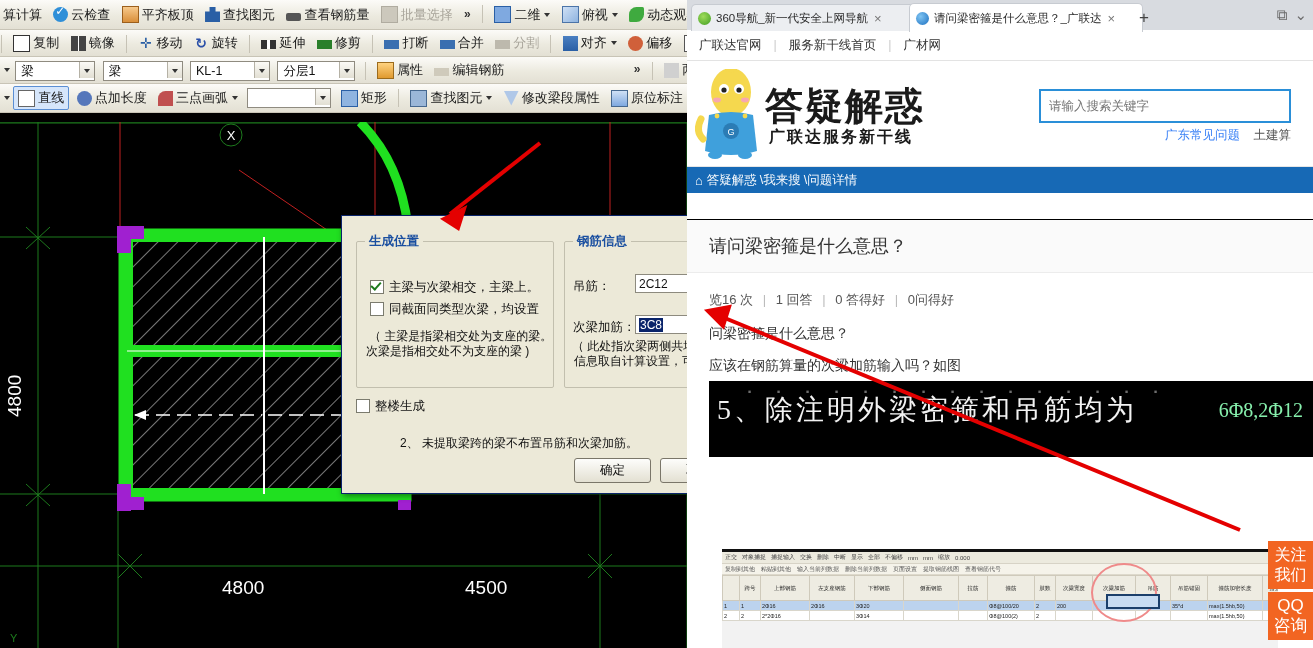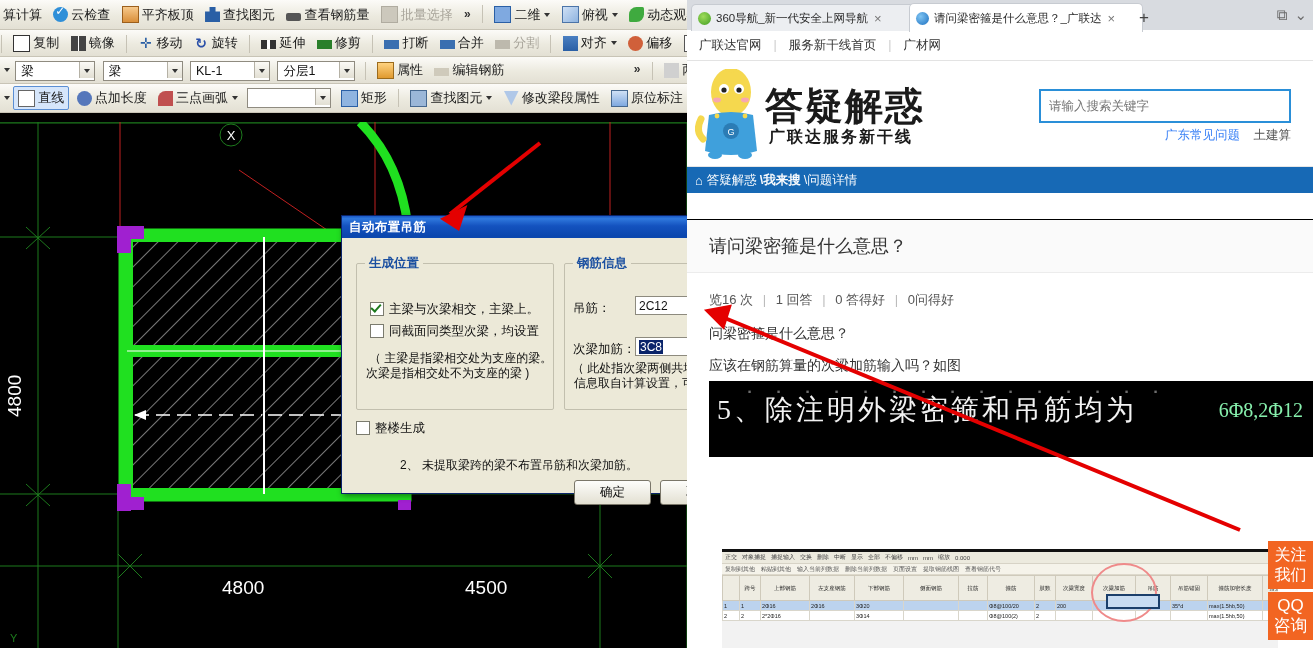--- a/index.html
+++ b/index.html
@@ -446,24 +446,20 @@
 
         <text x="10" y="520" fill="#1d7a1d" font-size="11" font-family="Liberation Sans">Y</text>
       </svg>
 
       <div class="dimtxt" style="left:4px;top:295px;transform:rotate(-90deg);transform-origin:left top;font-size:19px;">4800</div>
       <div class="dimtxt" style="left:222px;top:455px;font-size:19px;">4800</div>
       <div class="dimtxt" style="left:465px;top:455px;font-size:19px;">4500</div>
     </div>
 
     <div class="dlg">
-      <div class="dlg-tb">
-        <span class="t">自动布置吊筋</span>
-
-      </div>
       <div class="dlg-body">
 
         <div class="grp g1">
           <span class="gt">生成位置</span>
         </div>
         <div class="cbrow" style="left:28px;top:63px;width:175px;">
           <span class="cbx on"></span>
           <span>主梁与次梁相交，主梁上。</span>
         </div>
         <div class="cbrow" style="left:28px;top:85px;width:180px;">
@@ -555,21 +551,21 @@
       </div>
       <div class="hotlinks">
         <span class="hot">广东常见问题</span>
         <span class="pl">土建算</span>
       </div>
     </div>
 
     <div class="bluebar">
       <span class="home">⌂</span>
       <span class="crumb">答疑解惑</span>
-      <span class="crumb" style="margin-left:3px;font-weight:bold;">\我来搜</span>
+      <span class="crumb" style="margin-left:3px;">\我来搜</span>
       <span class="crumb" style="margin-left:3px;">\问题详情</span>
     </div>
 
     <div class="content">
       <div class="qbox">
         <div class="qtitle">请问梁密箍是什么意思？</div>
       </div>
       <div class="qstats">
         <span>览16 次</span>
         <span class="sp">|</span>

